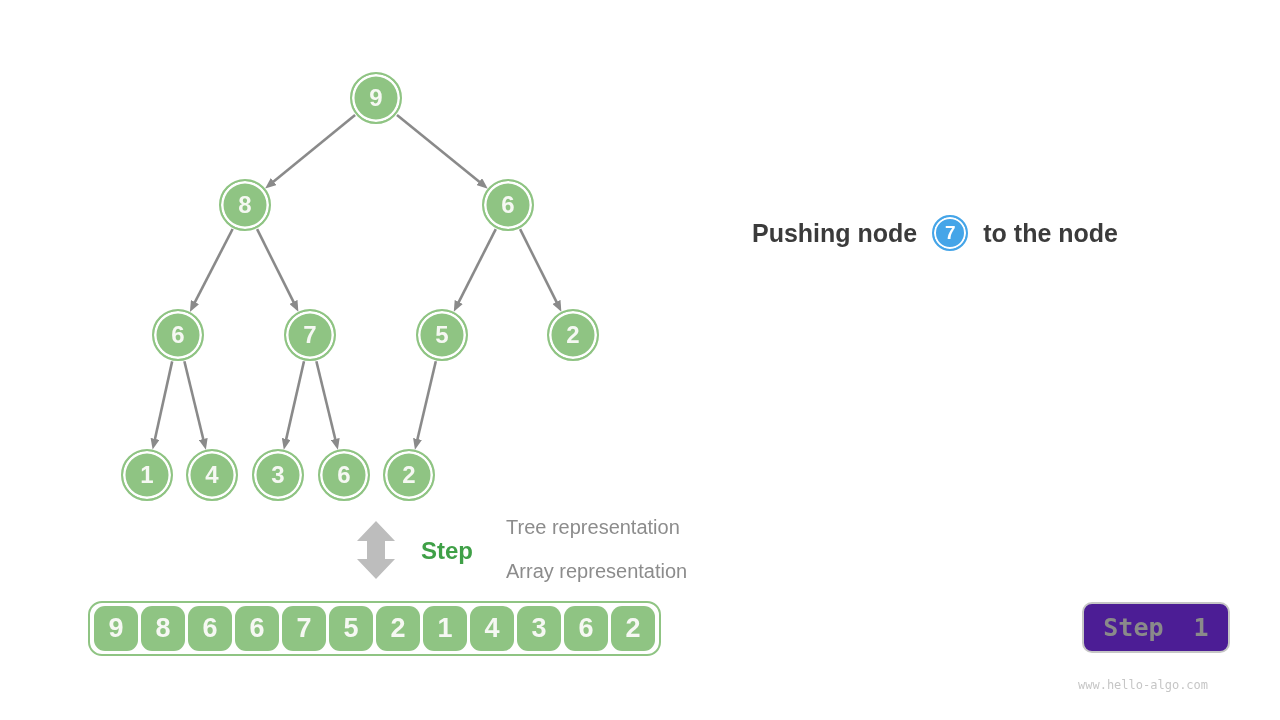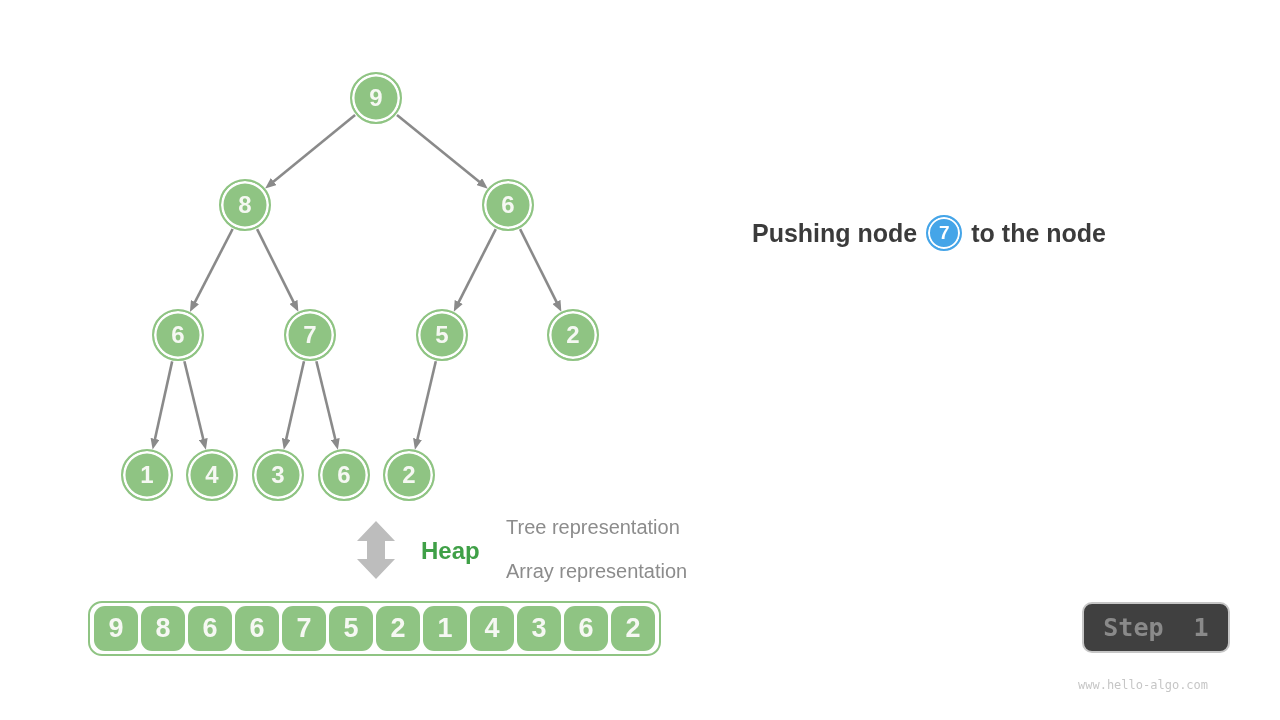--- a/index.html
+++ b/index.html
@@ -10,21 +10,21 @@
   svg.edges{position:absolute;left:0;top:0;}
   .tree-node{
     position:absolute;width:48px;height:48px;border-radius:50%;
     background:#8fc483;border:2px solid #8fc483;
     box-shadow:inset 0 0 0 2.5px #ffffff;
     color:#f6f8f3;font-size:24px;font-weight:bold;
     display:flex;align-items:center;justify-content:center;
   }
   .caption{
     position:absolute;left:752px;top:211px;height:44px;
-    display:flex;align-items:center;gap:9px;
+    display:flex;align-items:center;gap:15px;
     color:#3b3b3b;font-size:25px;font-weight:bold;white-space:nowrap;
   }
   .blue-node{
     width:32px;height:32px;border-radius:50%;
     background:#45a5e8;border:2px solid #45a5e8;
     box-shadow:inset 0 0 0 2px #ffffff;
     color:#ffffff;font-size:19px;font-weight:bold;
     display:flex;align-items:center;justify-content:center;flex:0 0 auto;
   }
   svg.double-arrow{position:absolute;left:350px;top:515px;}
@@ -40,21 +40,21 @@
     display:flex;gap:3px;padding:3px 4px;
     border:2px solid #8fc483;border-radius:14px;background:#ffffff;
   }
   .array-cell{
     width:44px;height:45px;border-radius:11px;background:#8fc483;
     color:#f6f8f3;font-size:27px;font-weight:bold;
     display:flex;align-items:center;justify-content:center;
   }
   .step-badge{
     position:absolute;left:1082px;top:602px;width:148px;height:51px;
-    box-sizing:border-box;border:2px solid #c6c6c6;border-radius:10px;background:#404040;
+    box-sizing:border-box;border:2px solid #c6c6c6;border-radius:10px;background:#4c1d95;
     display:flex;align-items:center;justify-content:center;
     font-family:"DejaVu Sans Mono",monospace;font-weight:bold;font-size:25px;color:#8a8a8a;
     white-space:pre;
   }
   .watermark{
     position:absolute;left:1078px;top:678px;
     font-family:"DejaVu Sans Mono",monospace;font-size:12px;color:#c6c6c6;white-space:pre;
   }
 </style>
 </head>
@@ -103,21 +103,21 @@
     <span class="blue-node">
       <span>7</span>
     </span>
     <span>to the node</span>
   </div>
 
   <svg class="double-arrow" width="60" height="70" viewBox="0 0 60 70">
     <polygon points="26,6 45,26 35,26 35,44 45,44 26,64 7,44 17,44 17,26 7,26" fill="#bdbdbd"></polygon>
   </svg>
 
-  <div class="heap-label">Heap</div>
+  <div class="heap-label">Step</div>
   <div class="rep-label tree">Tree representation</div>
   <div class="rep-label array">Array representation</div>
 
   <div class="array-box" id="array-box">
       <div class="array-cell">9</div>
       <div class="array-cell">8</div>
       <div class="array-cell">6</div>
       <div class="array-cell">6</div>
       <div class="array-cell">7</div>
       <div class="array-cell">5</div>

